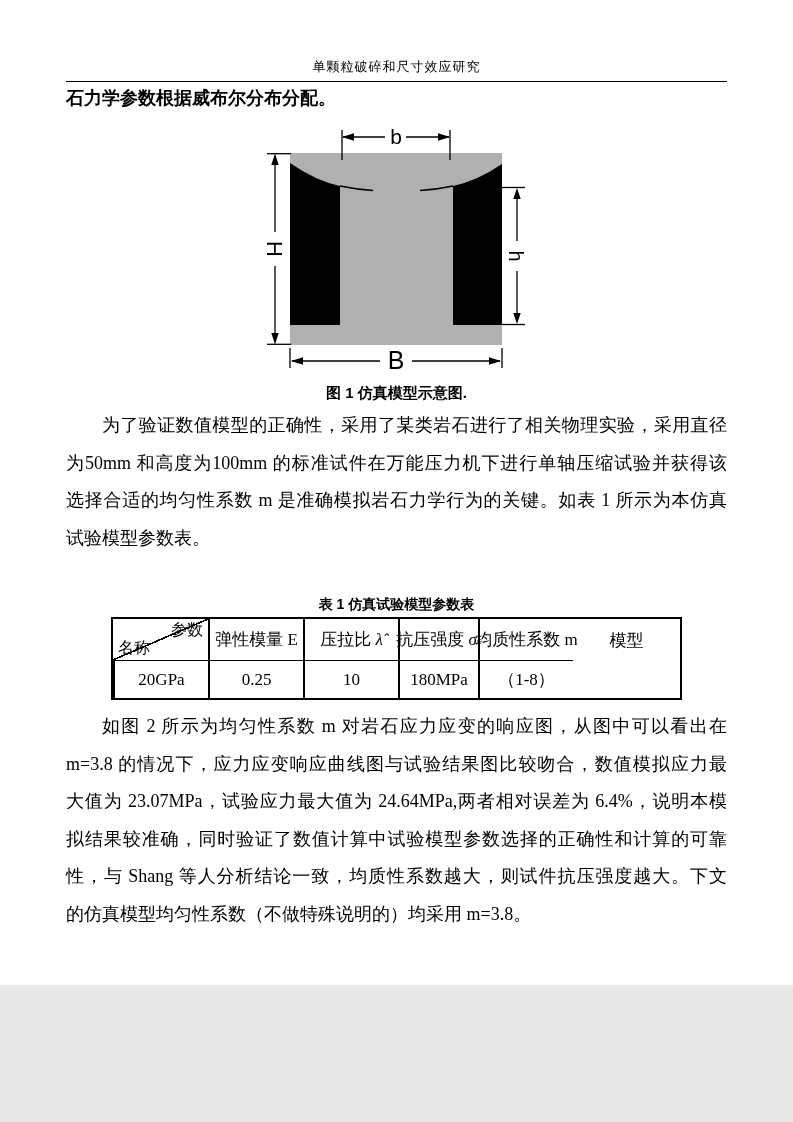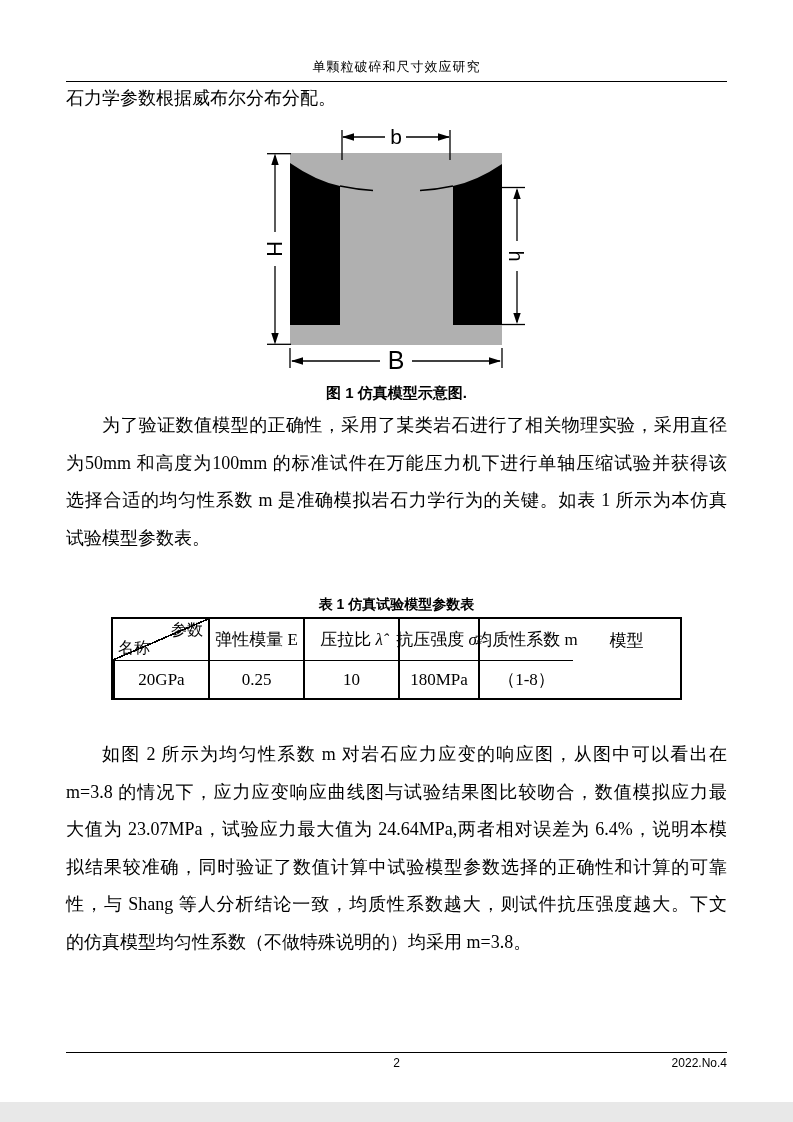--- a/index.html
+++ b/index.html
@@ -1,20 +1,20 @@
 <!DOCTYPE html>
 <html><head>
 <meta charset="utf-8">
 <style>
   * { margin: 0; padding: 0; box-sizing: border-box; }
   html, body { background: #e8e8e8; }
   .page {
     position: relative;
     width: 793px;
-    height: 1102px;
+    height: 985px;
     background: #ffffff;
     margin: 0 auto;
     overflow: hidden;
     font-family: "Liberation Serif", "DejaVu Serif", serif;
     color: #000;
   }
   .header-title {
     position: absolute;
     top: 58px; left: 0; width: 793px;
     text-align: center;
@@ -32,23 +32,23 @@
     font-size: 18px;
     line-height: 37.5px;
   }
   .bodytext .line {
     text-align: justify;
     text-align-last: justify;
     white-space: nowrap;
   }
   .bodytext .line.first { text-indent: 2em; }
   .bodytext .line.last { text-align-last: left; white-space: normal; }
-  .intro { top: 80px; }
+  .intro { top: 80px; font-weight: bold; }
   .para1 { top: 407px; }
-  .para2 { top: 736px; }
+  .para2 { top: 708px; }
 
   .figure-svg { position: absolute; left: 228px; top: 118px; }
   .fig-caption, .tbl-caption {
     position: absolute;
     left: 0; width: 793px;
     text-align: center;
     font-family: Liberation Sans, sans-serif;
     font-weight: bold;
     font-size: 15px;
   }

